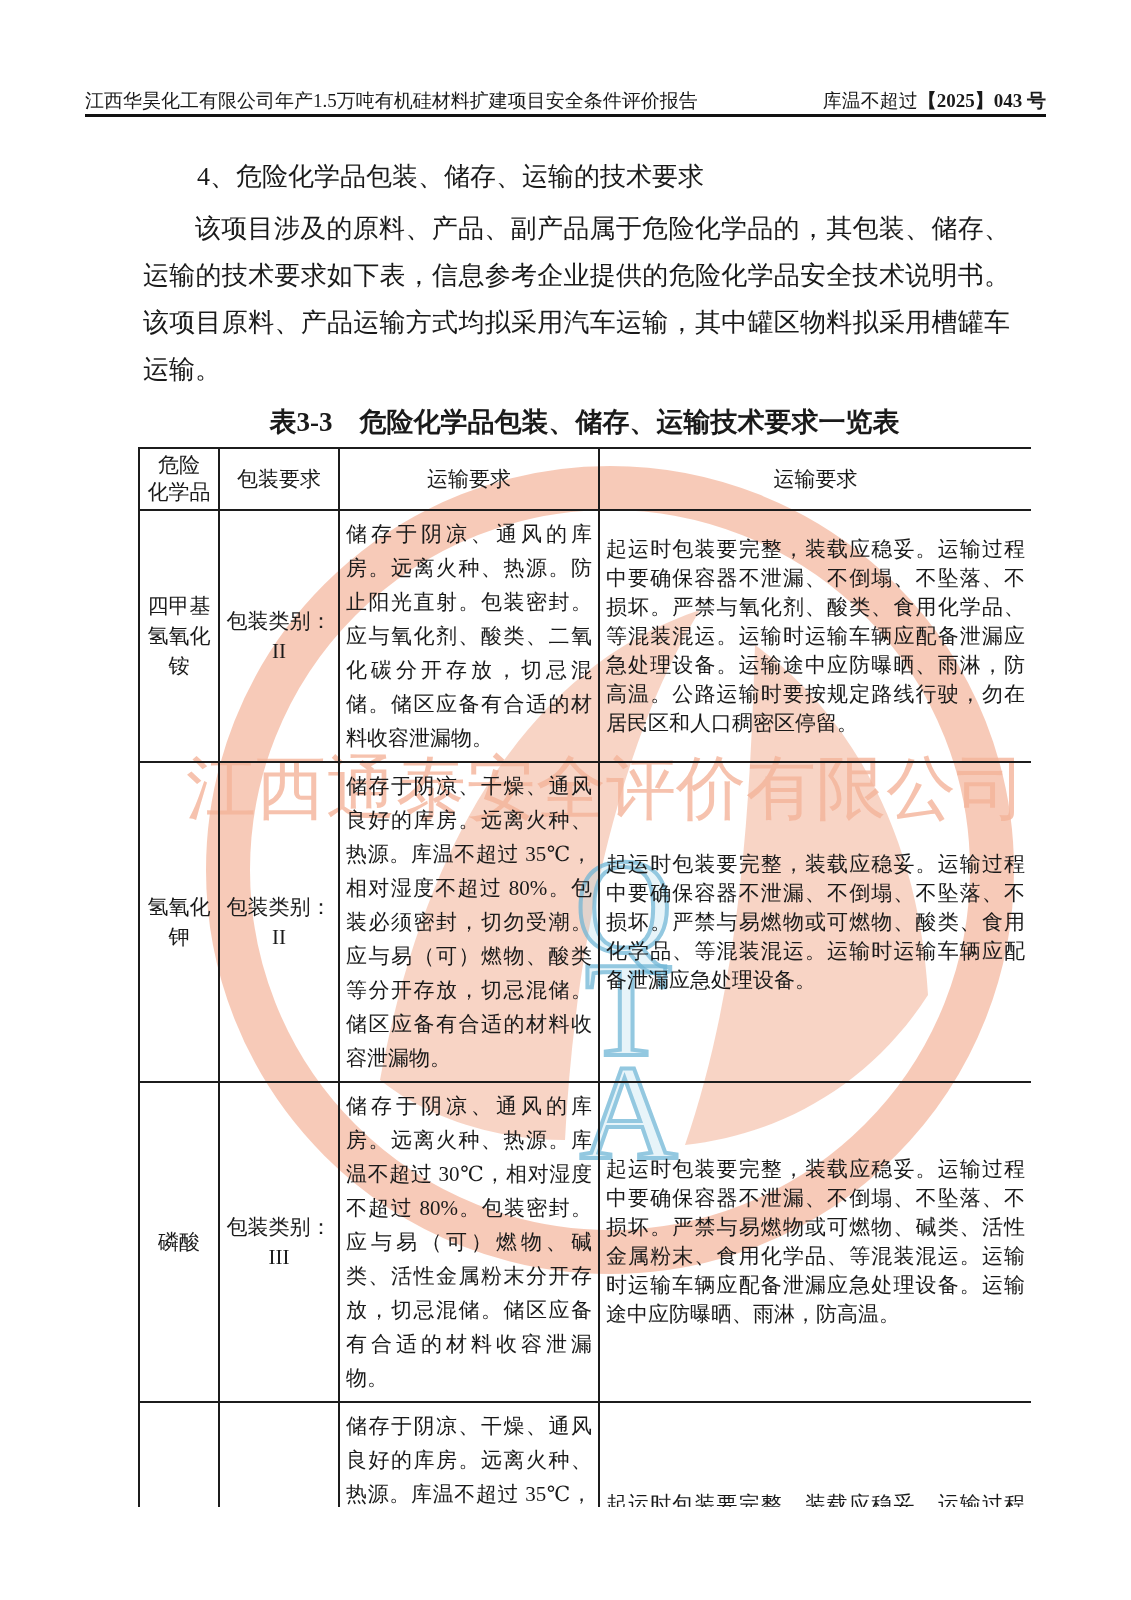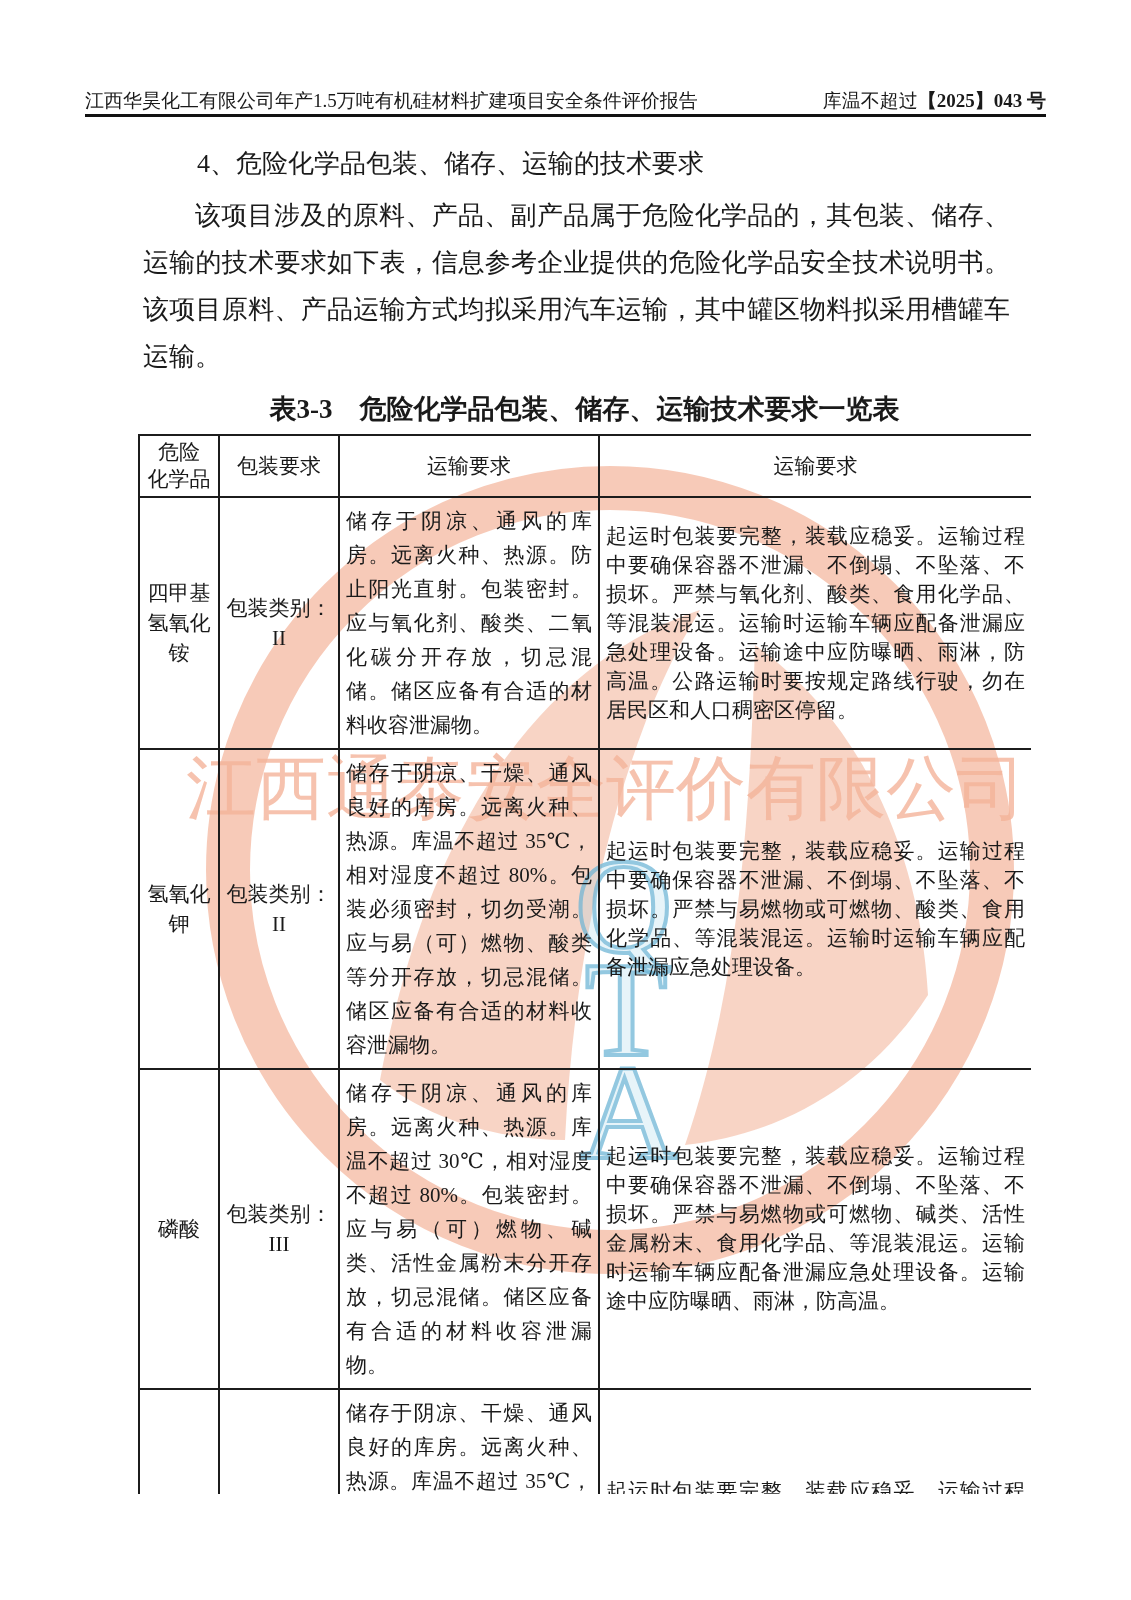--- a/index.html
+++ b/index.html
@@ -24,21 +24,21 @@
   
   .hdr{
     position:absolute;left:85px;top:88px;width:961px;z-index:2;
     display:flex;justify-content:space-between;align-items:flex-end;
     font-size:19px;
     border-bottom:3px solid #111;
   }
   .hdr .num{font-weight:bold;}
   
   .content{position:absolute;left:0;top:138px;width:1131px;z-index:1;}
-  .heading{margin:6px 0 0 197px;font-size:26px;line-height:40px;}
+  .heading{margin:19px 0 0 197px;font-size:26px;line-height:40px;}
   .para{
     margin:8px 0 0 143px;width:867px;
     font-size:26px;line-height:47px;
     text-align:justify;text-indent:2em;
   }
   .tbl-title{
     margin:12px 0 0 138px;width:893px;
     text-align:center;font-size:27px;font-weight:bold;line-height:34px;
   }
   

